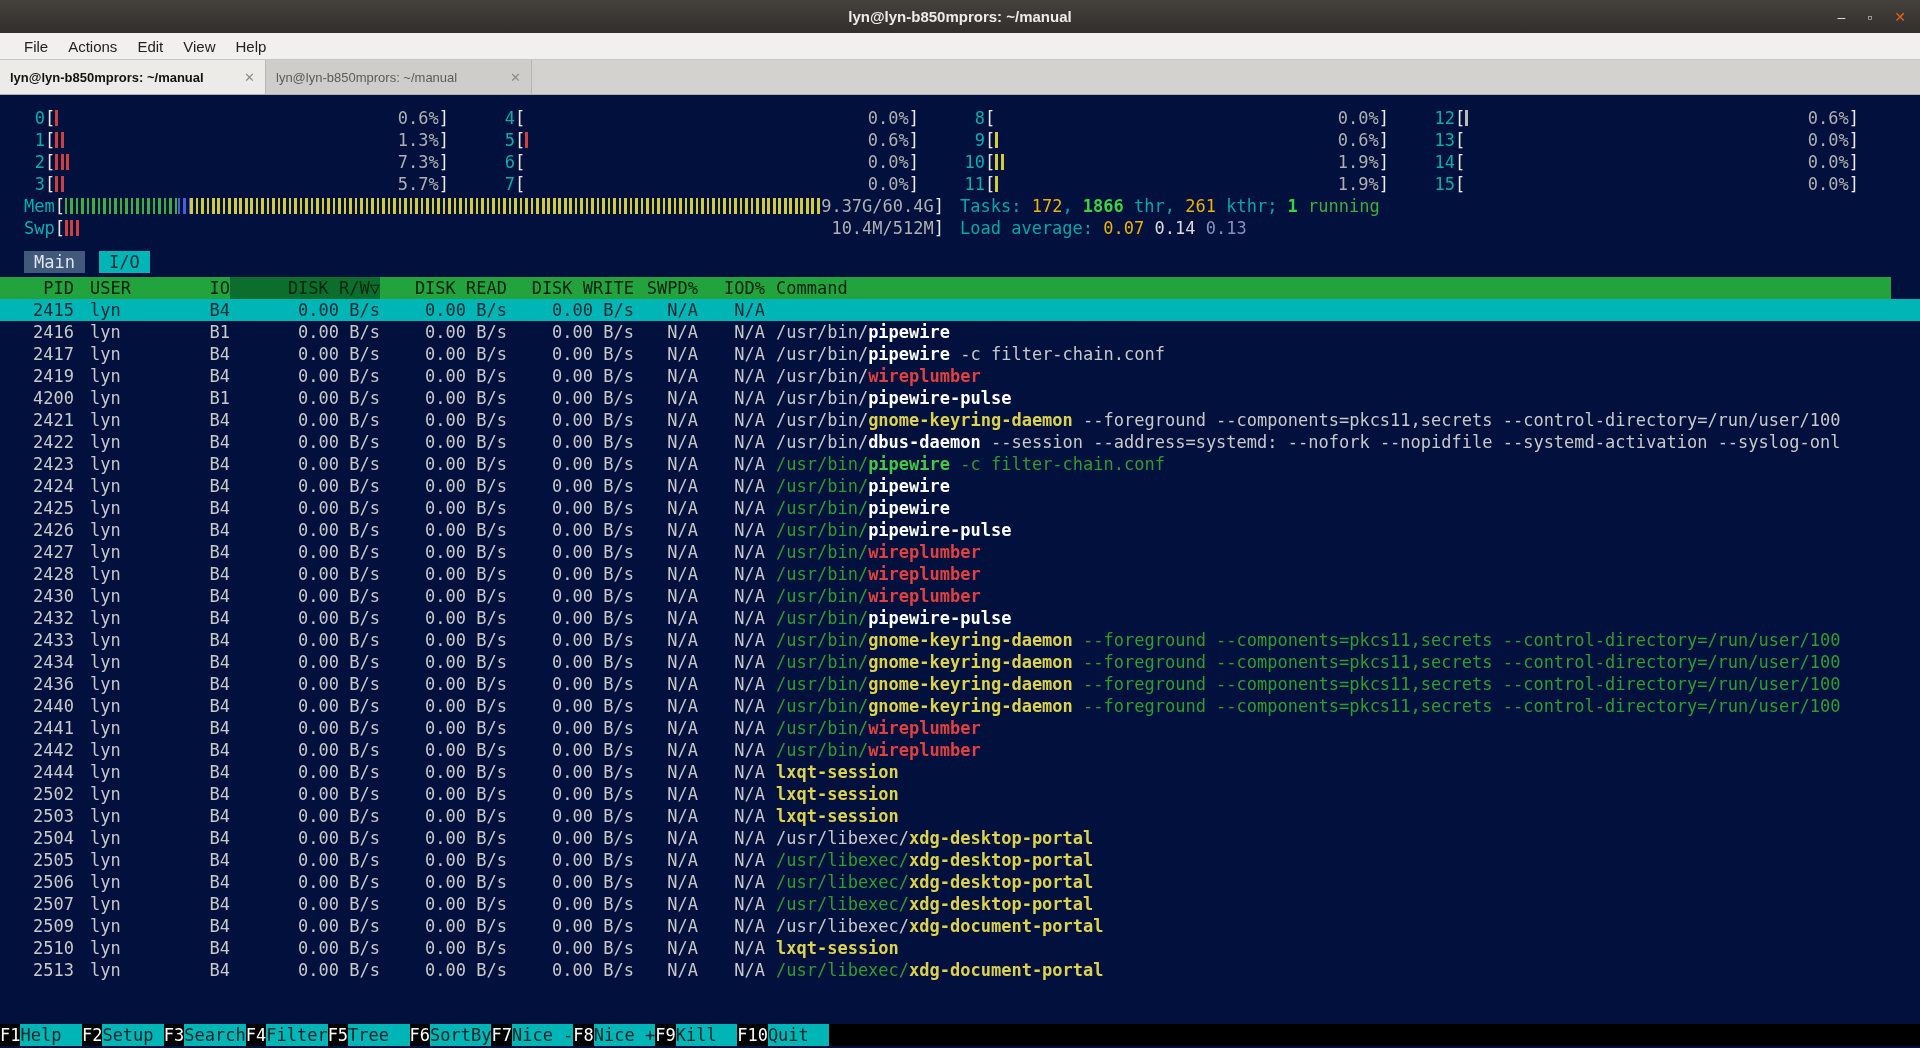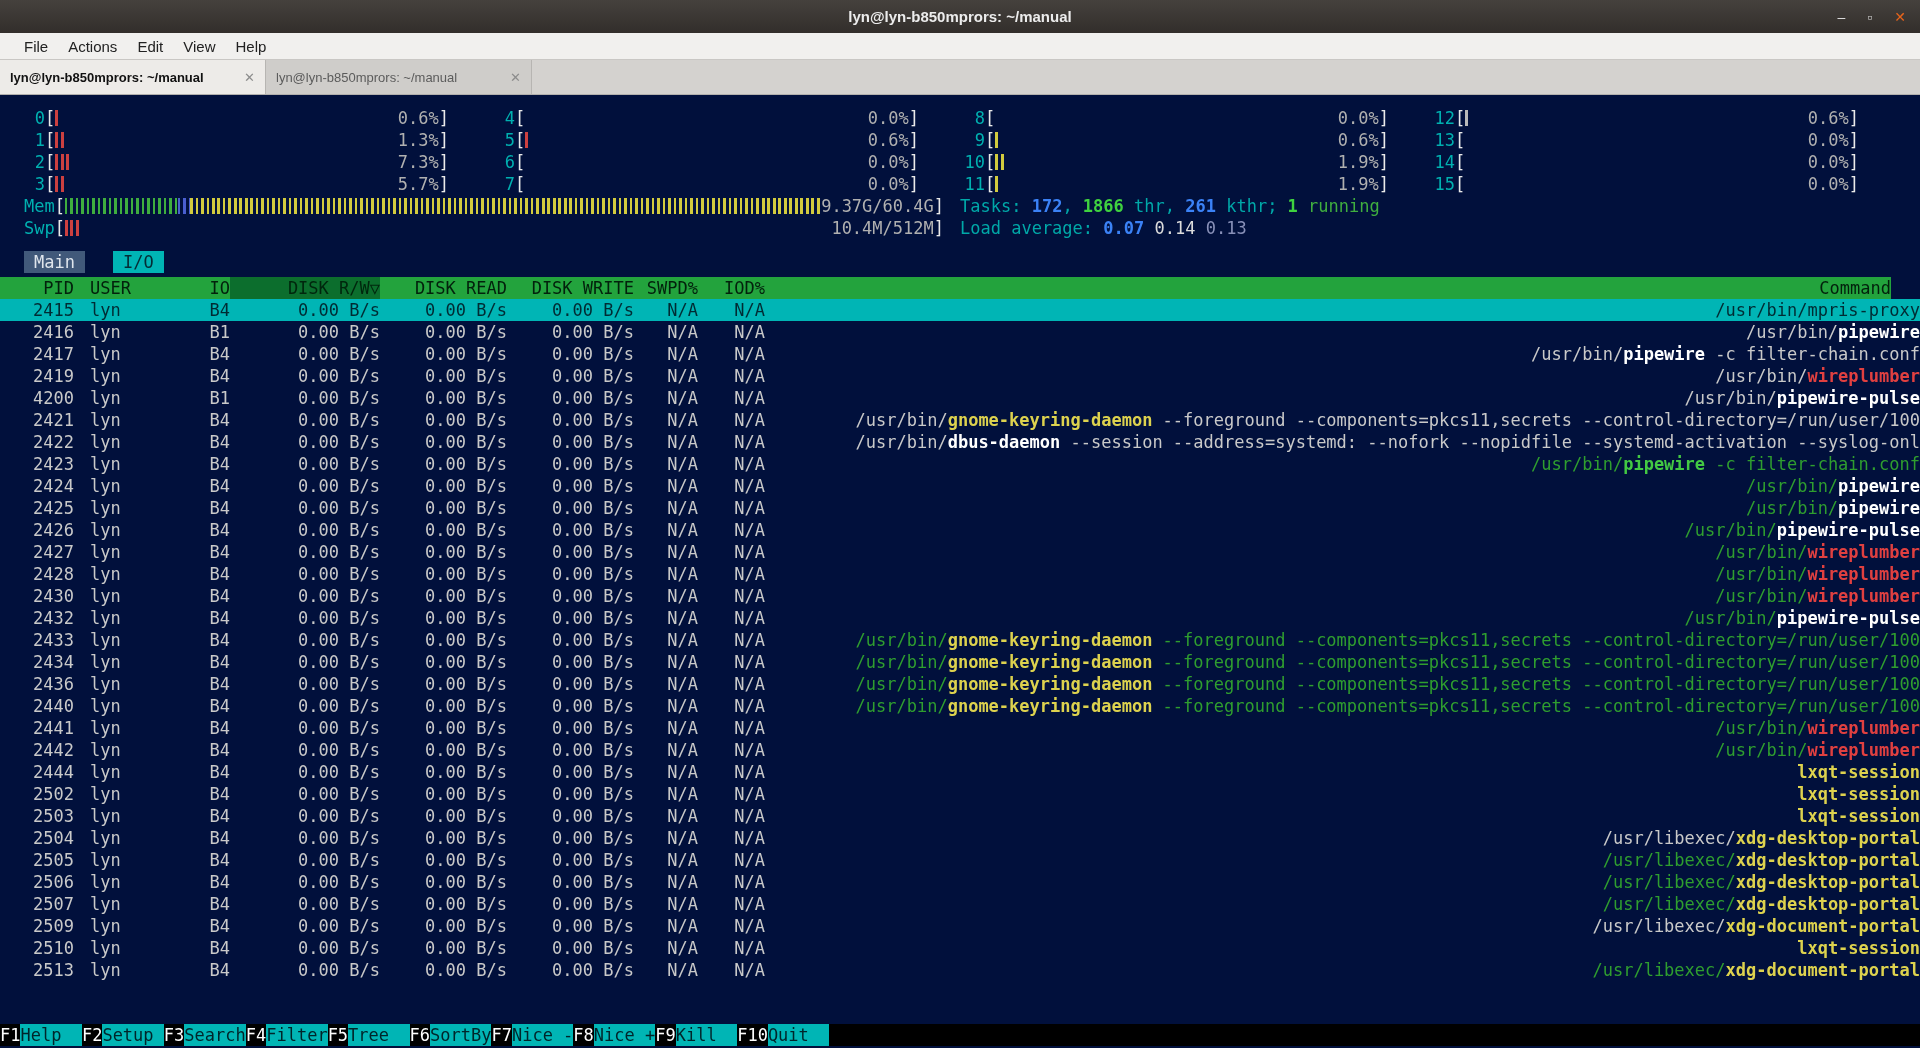--- a/index.html
+++ b/index.html
@@ -34,48 +34,48 @@
   .meter-body{flex:1 1 auto;display:flex;align-items:center;height:16px;overflow:hidden}
   .tick{flex:0 0 3px;width:3px;height:16px;margin-right:2.5px}
   .run{height:16px;flex:0 0 auto}
   .meter-val{color:#b0b0b0}
 
   .hdr-row{display:flex;height:22px;align-items:center}
   .wide{width:944px;padding-left:24px;display:flex;align-items:center;white-space:pre}
   .info{margin-left:16px;white-space:pre}
 
   .seg-lbl{color:#00a8a8}
-  .seg-bw{color:#3b82f6;font-weight:bold}
+  .seg-bw{color:#eab308;font-weight:normal}
   .seg-w{color:#dcdcdc}
   .seg-bg{color:#3fd23f;font-weight:bold}
   .seg-g{color:#3fae3f}
   .seg-dim{color:#8890b8}
   .seg-bc{color:#49d7d7;font-weight:bold}
 
-  .screens{display:flex;gap:28px;padding-left:24px;margin-top:10px;height:26px;align-items:center;font-size:17px}
+  .screens{display:flex;gap:14px;padding-left:24px;margin-top:10px;height:26px;align-items:center;font-size:17px}
   .screen-tab{padding:0 10px;color:#dfe5ec;background:#41597a}
   .screen-tab.active{background:#00b5b5;color:#042c35}
 
   .thead{display:flex;height:22px;background:#23a33d;color:#03210c;width:1891px;white-space:pre;margin-top:2px}
   .thead .sort{background:#0c6e2d;color:#01260d}
 
   .rows{flex:0 0 auto;overflow:hidden}
   .prow{display:flex;height:22px;white-space:pre}
   .prow.sel{background:#00b5b5}
   .prow.sel span{color:#002b33 !important}
 
   .c-pid{flex:0 0 74px;text-align:right}
   .c-user{flex:0 0 120px;padding-left:16px;text-align:left}
   .c-io{flex:0 0 36px;text-align:right}
   .c-rw{flex:0 0 150px;text-align:right}
   .c-read{flex:0 0 127px;text-align:right}
   .c-write{flex:0 0 127px;text-align:right}
   .c-swpd{flex:0 0 64px;text-align:right}
   .c-iod{flex:0 0 67px;text-align:right}
-  .c-cmd{flex:1 1 auto;padding-left:11px;overflow:hidden;text-align:right}
+  .c-cmd{flex:1 1 auto;padding-left:11px;overflow:hidden;text-align:left}
 
   .cs-path{color:#c9c9c9}
   .cs-gpath{color:#2f9e2f}
   .cs-base{color:#ffffff;font-weight:bold}
   .cs-ybase{color:#ddd24e;font-weight:bold}
   .cs-rbase{color:#e04040;font-weight:bold}
   .cs-gbase{color:#43c943;font-weight:bold}
   .cs-args{color:#c9c9c9}
   .cs-gargs{color:#2f9e2f}
 
@@ -150,21 +150,21 @@
 
 
     <div class="screens">
         <span class="screen-tab">Main</span>
         <span class="screen-tab active">I/O</span>
       </div>
 
     <div class="thead"><span class="c-pid"> PID</span><span class="c-user">USER</span><span class="c-io">IO</span><span class="c-rw sort">DISK R/W▽</span><span class="c-read">DISK READ</span><span class="c-write">DISK WRITE</span><span class="c-swpd">SWPD%</span><span class="c-iod">IOD%</span><span class="c-cmd">Command</span></div>
 
     <div class="rows">
-        <div class="prow sel"><span class="c-pid">2415</span><span class="c-user">lyn</span><span class="c-io">B4</span><span class="c-rw">0.00 B/s</span><span class="c-read">0.00 B/s</span><span class="c-write">0.00 B/s</span><span class="c-swpd">N/A</span><span class="c-iod">N/A</span><span class="c-cmd"><span class="cs-path">/usr/bin/mpris-proxy</span></span></div>
+        <div class="prow sel"><span class="c-pid">2415</span><span class="c-user">lyn</span><span class="c-io">B4</span><span class="c-rw">0.00 B/s</span><span class="c-read">0.00 B/s</span><span class="c-write">0.00 B/s</span><span class="c-swpd">N/A</span><span class="c-iod">N/A</span></div>
         <div class="prow"><span class="c-pid">2416</span><span class="c-user">lyn</span><span class="c-io">B1</span><span class="c-rw">0.00 B/s</span><span class="c-read">0.00 B/s</span><span class="c-write">0.00 B/s</span><span class="c-swpd">N/A</span><span class="c-iod">N/A</span><span class="c-cmd"><span class="cs-path">/usr/bin/</span><span class="cs-base">pipewire</span></span></div>
         <div class="prow"><span class="c-pid">2417</span><span class="c-user">lyn</span><span class="c-io">B4</span><span class="c-rw">0.00 B/s</span><span class="c-read">0.00 B/s</span><span class="c-write">0.00 B/s</span><span class="c-swpd">N/A</span><span class="c-iod">N/A</span><span class="c-cmd"><span class="cs-path">/usr/bin/</span><span class="cs-base">pipewire</span><span class="cs-args"> -c filter-chain.conf</span></span></div>
         <div class="prow"><span class="c-pid">2419</span><span class="c-user">lyn</span><span class="c-io">B4</span><span class="c-rw">0.00 B/s</span><span class="c-read">0.00 B/s</span><span class="c-write">0.00 B/s</span><span class="c-swpd">N/A</span><span class="c-iod">N/A</span><span class="c-cmd"><span class="cs-path">/usr/bin/</span><span class="cs-rbase">wireplumber</span></span></div>
         <div class="prow"><span class="c-pid">4200</span><span class="c-user">lyn</span><span class="c-io">B1</span><span class="c-rw">0.00 B/s</span><span class="c-read">0.00 B/s</span><span class="c-write">0.00 B/s</span><span class="c-swpd">N/A</span><span class="c-iod">N/A</span><span class="c-cmd"><span class="cs-path">/usr/bin/</span><span class="cs-base">pipewire-pulse</span></span></div>
         <div class="prow"><span class="c-pid">2421</span><span class="c-user">lyn</span><span class="c-io">B4</span><span class="c-rw">0.00 B/s</span><span class="c-read">0.00 B/s</span><span class="c-write">0.00 B/s</span><span class="c-swpd">N/A</span><span class="c-iod">N/A</span><span class="c-cmd"><span class="cs-path">/usr/bin/</span><span class="cs-ybase">gnome-keyring-daemon</span><span class="cs-args"> --foreground --components=pkcs11,secrets --control-directory=/run/user/100</span></span></div>
         <div class="prow"><span class="c-pid">2422</span><span class="c-user">lyn</span><span class="c-io">B4</span><span class="c-rw">0.00 B/s</span><span class="c-read">0.00 B/s</span><span class="c-write">0.00 B/s</span><span class="c-swpd">N/A</span><span class="c-iod">N/A</span><span class="c-cmd"><span class="cs-path">/usr/bin/</span><span class="cs-base">dbus-daemon</span><span class="cs-args"> --session --address=systemd: --nofork --nopidfile --systemd-activation --syslog-onl</span></span></div>
         <div class="prow"><span class="c-pid">2423</span><span class="c-user">lyn</span><span class="c-io">B4</span><span class="c-rw">0.00 B/s</span><span class="c-read">0.00 B/s</span><span class="c-write">0.00 B/s</span><span class="c-swpd">N/A</span><span class="c-iod">N/A</span><span class="c-cmd"><span class="cs-gpath">/usr/bin/</span><span class="cs-gbase">pipewire</span><span class="cs-gargs"> -c filter-chain.conf</span></span></div>
         <div class="prow"><span class="c-pid">2424</span><span class="c-user">lyn</span><span class="c-io">B4</span><span class="c-rw">0.00 B/s</span><span class="c-read">0.00 B/s</span><span class="c-write">0.00 B/s</span><span class="c-swpd">N/A</span><span class="c-iod">N/A</span><span class="c-cmd"><span class="cs-gpath">/usr/bin/</span><span class="cs-base">pipewire</span></span></div>
         <div class="prow"><span class="c-pid">2425</span><span class="c-user">lyn</span><span class="c-io">B4</span><span class="c-rw">0.00 B/s</span><span class="c-read">0.00 B/s</span><span class="c-write">0.00 B/s</span><span class="c-swpd">N/A</span><span class="c-iod">N/A</span><span class="c-cmd"><span class="cs-gpath">/usr/bin/</span><span class="cs-base">pipewire</span></span></div>
         <div class="prow"><span class="c-pid">2426</span><span class="c-user">lyn</span><span class="c-io">B4</span><span class="c-rw">0.00 B/s</span><span class="c-read">0.00 B/s</span><span class="c-write">0.00 B/s</span><span class="c-swpd">N/A</span><span class="c-iod">N/A</span><span class="c-cmd"><span class="cs-gpath">/usr/bin/</span><span class="cs-base">pipewire-pulse</span></span></div>

